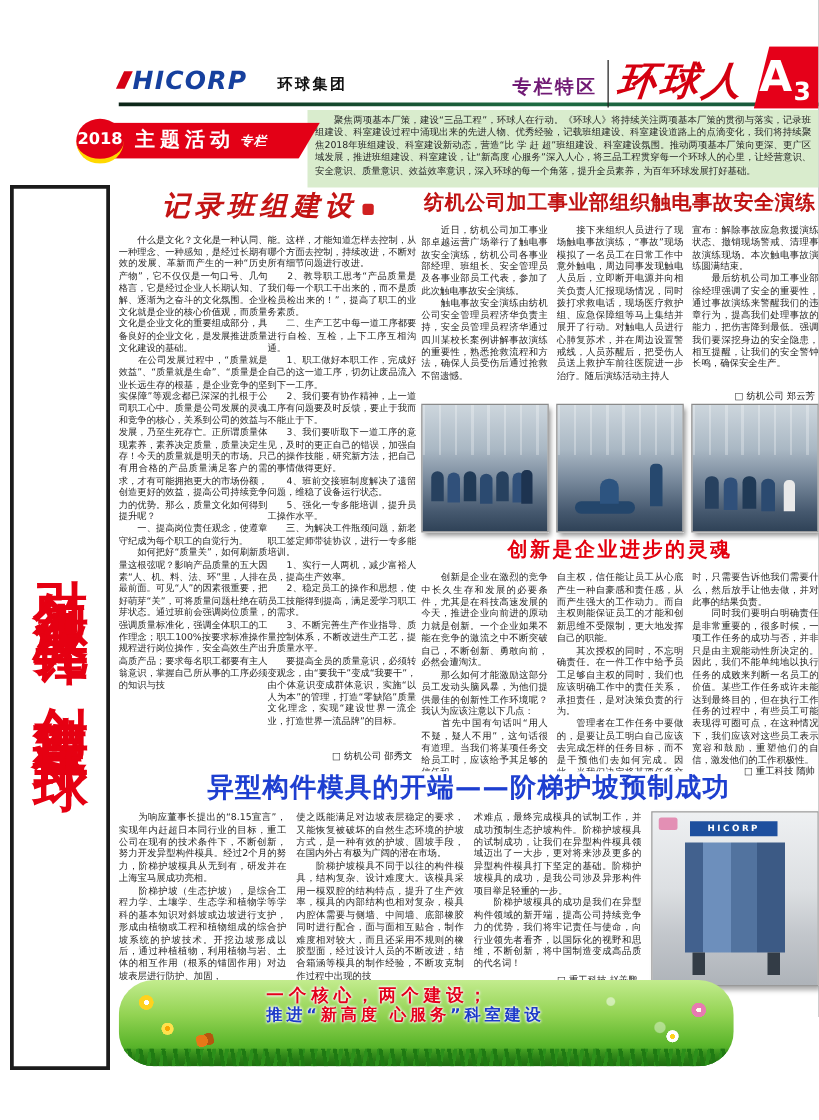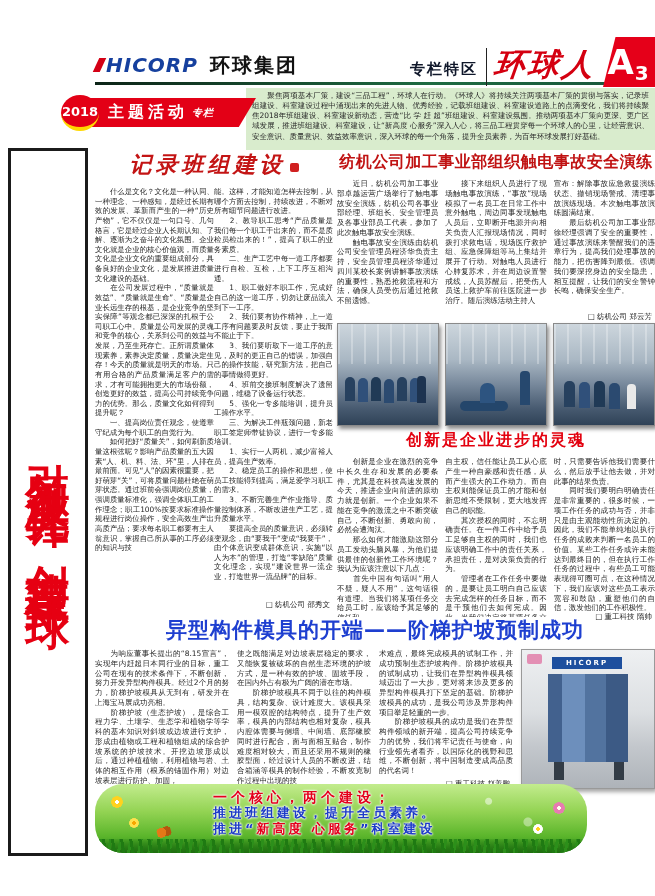--- a/index.html
+++ b/index.html
@@ -3,25 +3,25 @@
 <meta charset="utf-8">
 <style>
   html,body{margin:0;padding:0;background:#888;}
   .page{position:relative;width:655px;height:896px;background:#fff;overflow:hidden;
         font-family:"DejaVu Sans",sans-serif;margin:0 auto;}
 
   
   .logo{position:absolute;left:96px;top:52px;display:flex;align-items:baseline;}
   .logo-mark{display:inline-block;width:7px;height:14px;background:#d40015;transform:skewX(-25deg);margin-right:3px;}
   .logo-en{font-style:italic;font-weight:bold;font-size:20px;color:#16409e;letter-spacing:1px;}
-  .logo-cn{font-weight:bold;font-size:20px;color:#111;margin-left:12px;letter-spacing:2px;}
+  .logo-cn{font-weight:bold;font-size:12px;color:#111;margin-left:24px;letter-spacing:2px;}
   .masthead-rule{position:absolute;left:95px;top:82px;width:560px;height:3px;
         background:linear-gradient(90deg,#0c2417,#1e6b42 60%,#17543a);}
   .section-label{position:absolute;left:410px;top:60px;font-family:"DejaVu Serif",serif;
-        font-weight:bold;font-size:15px;color:#0f172a;letter-spacing:2px;}
+        font-weight:bold;font-size:15px;color:#701a75;letter-spacing:2px;}
   .masthead-divider{position:absolute;left:486px;top:48px;width:1px;height:38px;background:#222;}
   .masthead-title{position:absolute;left:494px;top:44px;font-family:"DejaVu Serif",serif;
         font-weight:bold;font-style:italic;font-size:31px;color:#d40010;letter-spacing:3px;transform:skewX(-6deg);}
   .page-badge{position:absolute;left:603px;top:37px;width:52px;height:50px;background:#e50019;
         clip-path:polygon(24% 0,100% 0,100% 100%,0 100%);display:flex;align-items:center;justify-content:center;}
   .page-badge .ltr{color:#fff;font-weight:bold;font-size:34px;line-height:1;}
   .page-badge .num{color:#fff;font-weight:bold;font-size:20px;line-height:1;align-self:flex-end;margin:0 2px 4px 1px;}
 
   
   .year-badge{position:absolute;left:61px;top:95px;width:38px;height:32px;background:#e30016;
@@ -251,19 +251,18 @@
   </section>
 
   <div class="footer-banner">
     <div class="flower fy"></div>
     <div class="flower fy2"></div>
     <div class="flower fp"></div>
     <div class="flower fw"></div>
     <div class="butterfly"></div>
     <div class="footer-text">
       <p class="f-line f-red">一个核心，两个建设；</p>
-      <p class="f-line f-blue">推进班组建设，提升全员素养。</p>
       <p class="f-line f-blue"><span>推进“</span><span class="f-hl">新高度 心服务</span><span>”科室建设</span></p>
     </div>
     <div class="grass"></div>
   </div>
 
 </div>
 
 </body></html>

